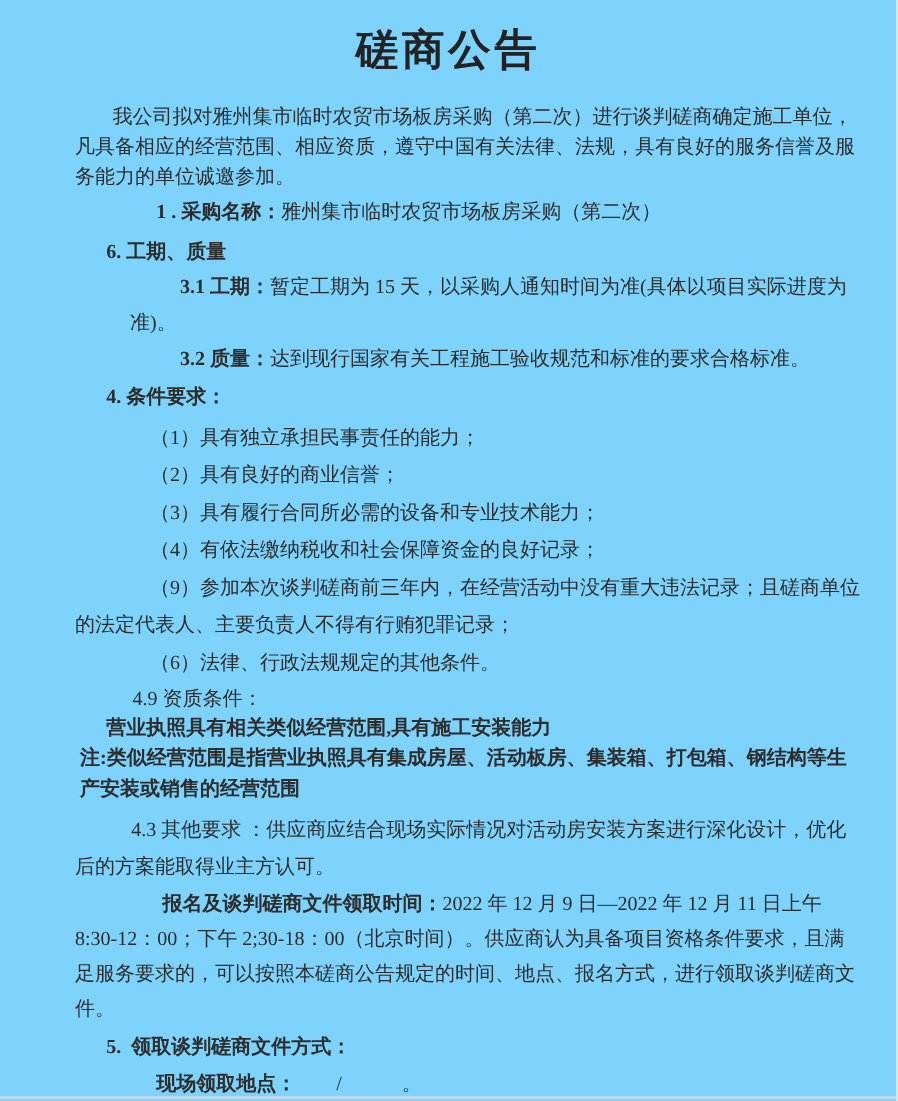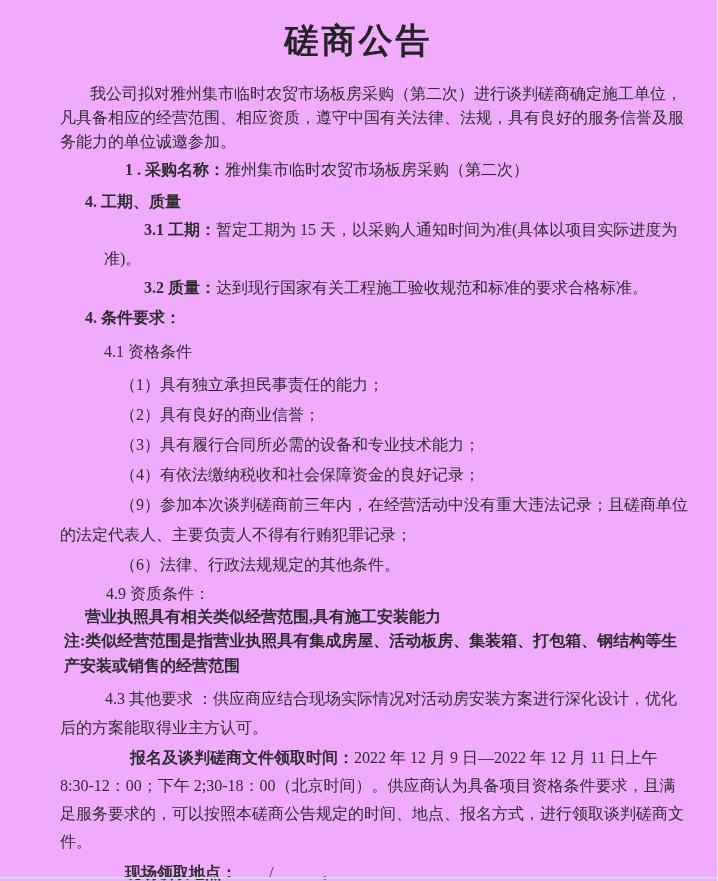--- a/index.html
+++ b/index.html
@@ -5,21 +5,21 @@
   html, body {
     margin: 0;
     padding: 0;
     background: #ffffff;
   }
   .page {
     position: relative;
     width: 718px;
     height: 881px;
     box-sizing: border-box;
-    background: #f0abfc;
+    background: #7dd3fc;
     padding: 14px 26px 0 60px;
     font-family: "Liberation Serif", "DejaVu Serif", serif;
     color: #2d2d2d;
     font-size: 16px;
     overflow: hidden;
     border-right: 1px solid #eceae7;
   }
   p { margin: 0; white-space: pre-wrap; }
   .title {
     font-size: 34px;
@@ -63,47 +63,47 @@
 
 <div class="page">
 
   <h1 class="title">磋商公告</h1>
 
   <p class="intro"><span>我公司拟对</span><span class="ul">雅州集市临时农贸市场板房采购（第二次）</span><span>进行谈判磋商确定施工单位，凡具备相应的经营范围、相应资质，遵守中国有关法律、法规，具有良好的服务信誉及服务能力的单位诚邀参加。</span></p>
 
   <p class="item-line mt3"><span class="b">1 . 采购名称：</span><span class="ul">雅州集市临时农贸市场板房采购（第二次）</span></p>
 
 
-  <p class="sec-heading h3">4. 工期、质量</p>
+  <p class="sec-heading h3">6. 工期、质量</p>
 
   <p class="sub-line sub31"><span class="b">3.1 工期：</span><span class="ul">暂定工期为 15 天，以采购人通知时间为准(具体以项目实际进度为准)。</span></p>
 
   <p class="sub-line"><span class="b">3.2 质量：</span><span class="ul">达到现行国家有关工程施工验收规范和标准的要求合格标准。</span></p>
 
   <p class="sec-heading h4">4. 条件要求：</p>
 
-  <p class="qual-heading">4.1 资格条件</p>
 
   <div class="qual-list">
     <p class="qual-item">（1）具有独立承担民事责任的能力；</p>
     <p class="qual-item">（2）具有良好的商业信誉；</p>
     <p class="qual-item">（3）具有履行合同所必需的设备和专业技术能力；</p>
     <p class="qual-item">（4）有依法缴纳税收和社会保障资金的良好记录；</p>
     <p class="qual-item">（9）参加本次谈判磋商前三年内，在经营活动中没有重大违法记录；且磋商单位的法定代表人、主要负责人不得有行贿犯罪记录；</p>
     <p class="qual-item">（6）法律、行政法规规定的其他条件。</p>
   </div>
 
   <p class="cred-heading">4.9 资质条件：</p>
 
   <p class="cred-text">营业执照具有相关类似经营范围,具有施工安装能力</p>
 
   <p class="cred-note">注:类似经营范围是指营业执照具有集成房屋、活动板房、集装箱、打包箱、钢结构等生产安装或销售的经营范围</p>
 
   <p class="other-req"><span>4.3 其他要求 ：</span><span>供应商应结合现场实际情况对活动房安装方案进行深化设计，优化后的方案能取得业主方认可。</span></p>
 
   <p class="registration"><span class="b">报名及谈判磋商文件领取时间：</span><span class="ul">2022</span><span> 年</span><span class="ul"> 12</span><span> 月 </span><span class="ul">9</span><span> 日—</span><span class="ul">2022</span><span> 年 </span><span class="ul">12</span><span> 月 </span><span class="ul">11</span><span> 日上午 8:30-12：00；下午 2;30-18：00（北京时间）。供应商认为具备项目资格条件要求，且满足服务要求的，可以按照本磋商公告规定的时间、地点、报名方式，进行领取谈判磋商文件。</span></p>
 
+  <p class="obtain-heading">5.  领取谈判磋商文件方式：</p>
 
   <p class="pickup-line"><span class="b">现场领取地点：</span><span class="ul">　　/　　　。</span></p>
 
   <div class="scan-bottom-line"></div>
 
 </div>
 
 </body></html>

